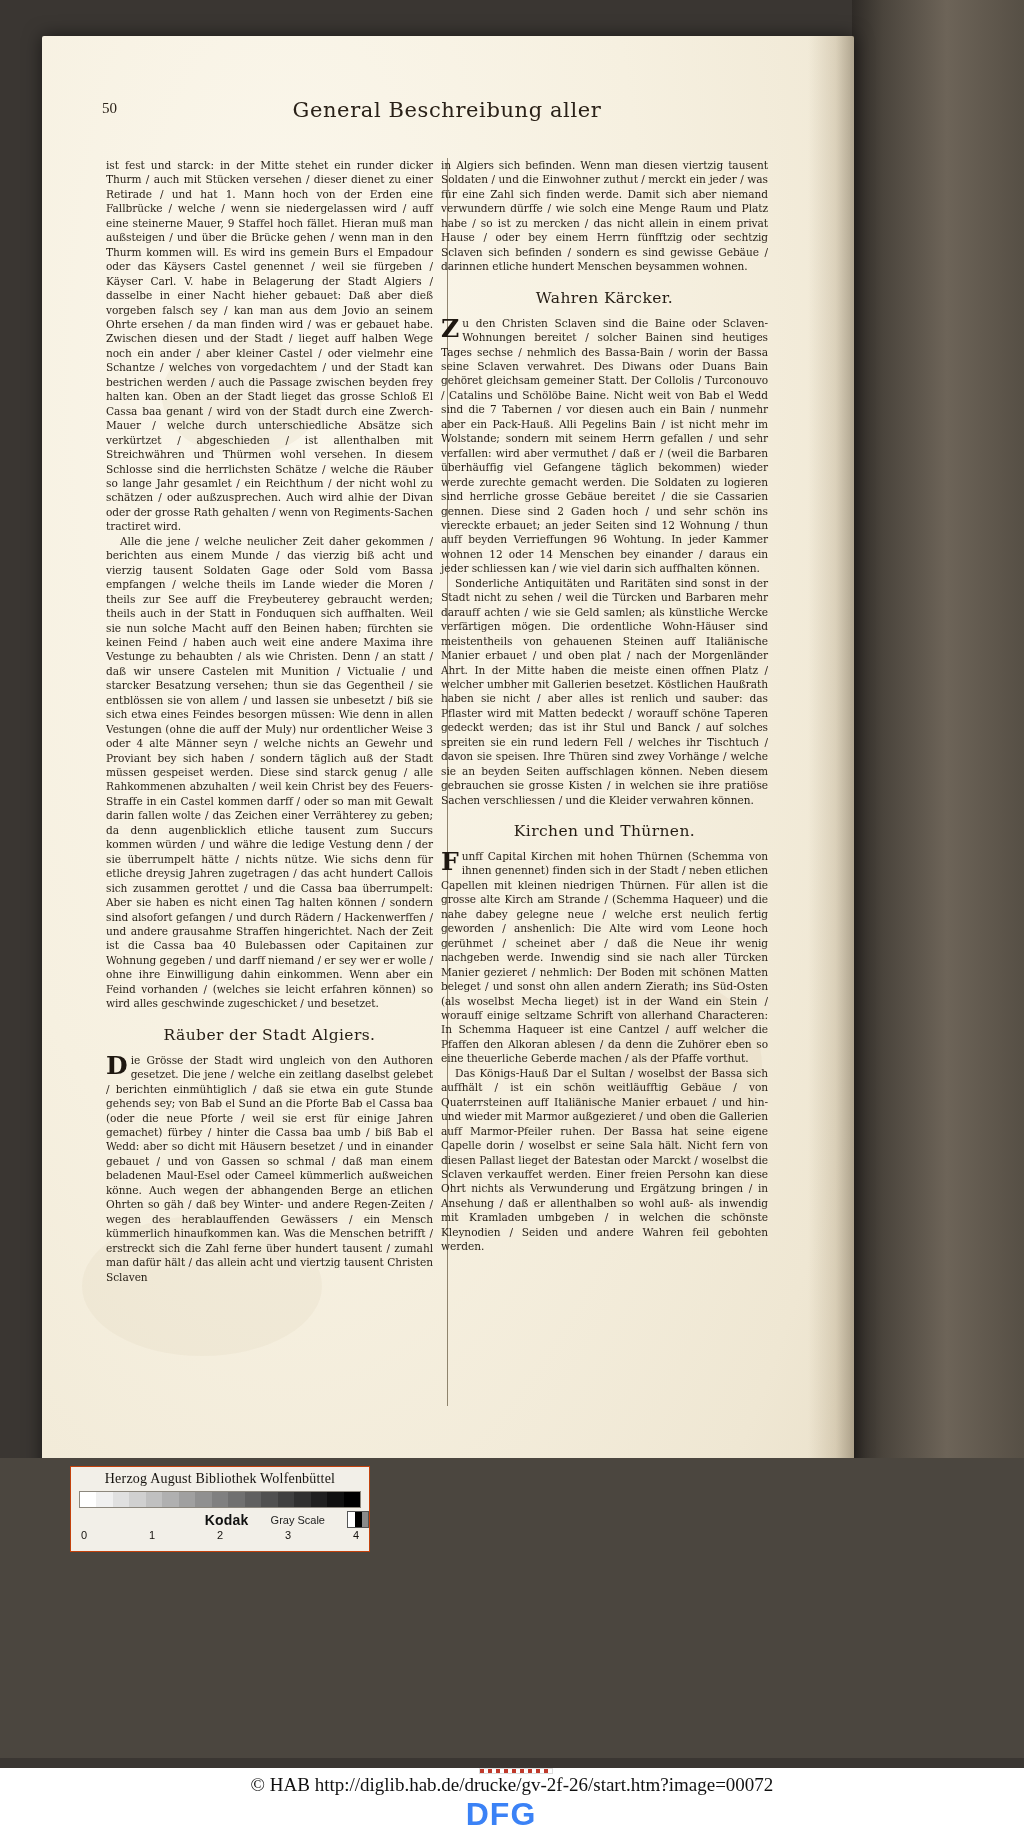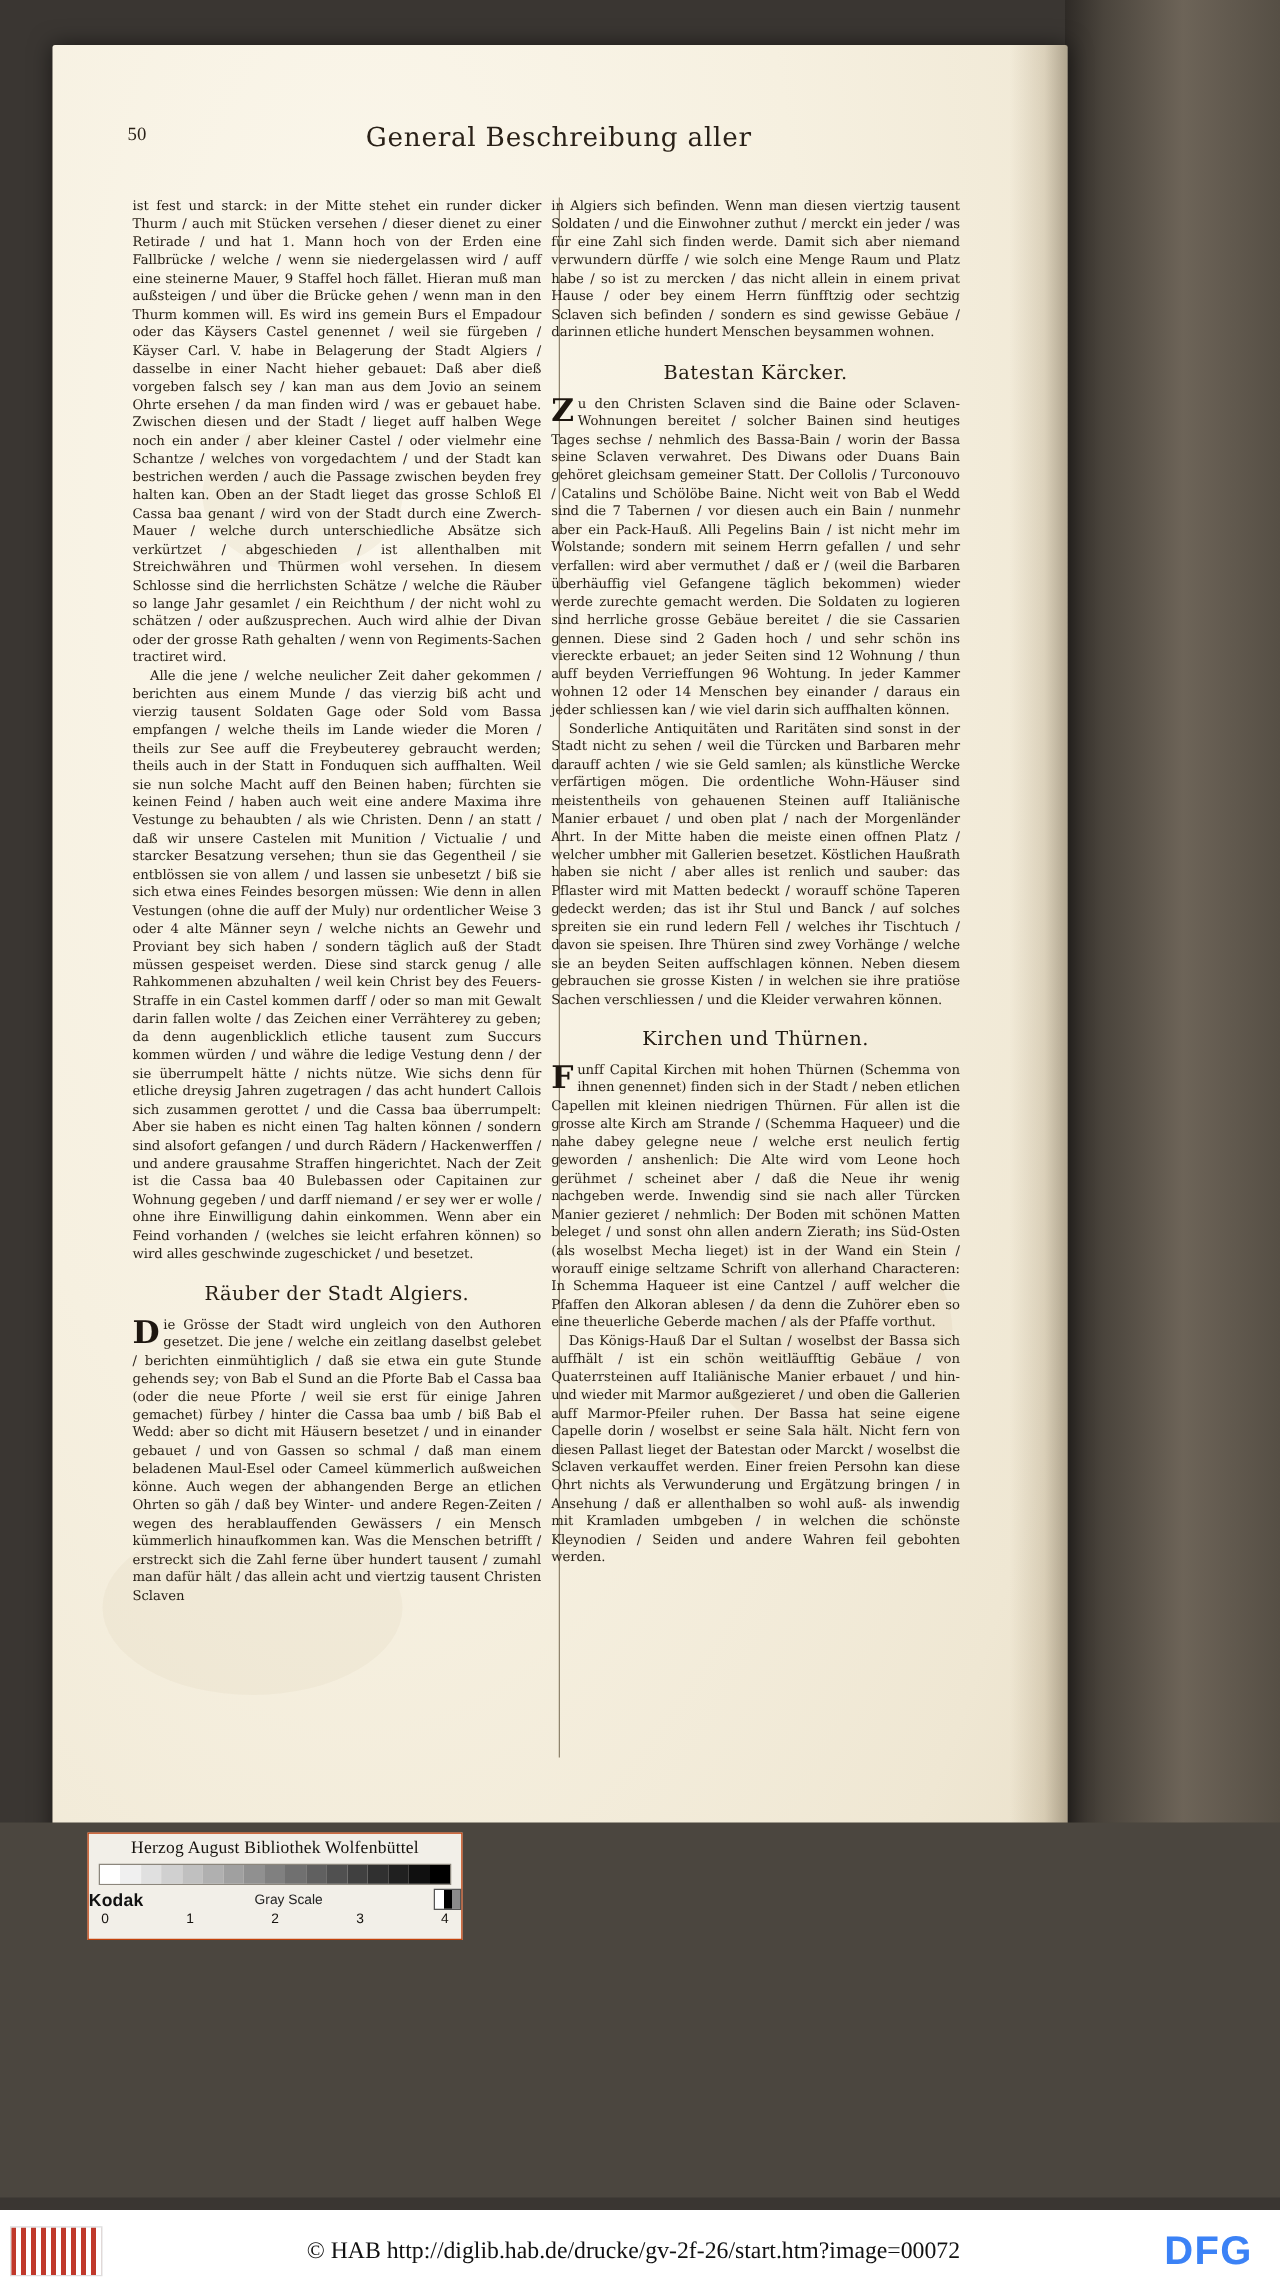--- a/index.html
+++ b/index.html
@@ -155,21 +155,21 @@
     display: flex;
     margin: 4px 8px 0 8px;
     height: 17px;
     border: 1px solid #8c877d;
   }
   #grayscale-bar > div { flex: 1 1 0; }
 
   #target-bottom {
     display: flex;
     align-items: center;
-    justify-content: space-between;
+    justify-content: flex-end;
     gap: 22px;
     margin-top: 3px;
   }
   #kodak-word {
     font-family: "Liberation Sans", sans-serif;
     font-weight: bold;
     font-size: 14px;
     color: #111;
     letter-spacing: 0.2px;
   }
@@ -192,20 +192,21 @@
     font-size: 11px;
     color: #15120e;
   }
 
   #credit-bar {
     position: absolute;
     left: 0; top: 1768px; width: 1024px; height: 65px;
     background: #ffffff;
     display: flex;
     align-items: center;
+    flex-direction: column;
   }
   #rule-strip {
     width: 74px; height: 40px;
     margin-left: 8px;
     background: repeating-linear-gradient(to right, #c0392b 0 4px, #ffffff 4px 8px);
     border: 1px solid #ddd;
   }
   #credit-text {
     flex: 1;
     text-align: center;
@@ -248,21 +249,21 @@
 
         <div class="column">
           <p class="para">ist fest und starck: in der Mitte stehet ein runder dicker Thurm / auch mit Stücken versehen / dieser dienet zu einer Retirade / und hat 1. Mann hoch von der Erden eine Fallbrücke / welche / wenn sie niedergelassen wird / auff eine steinerne Mauer, 9 Staffel hoch fället. Hieran muß man außsteigen / und über die Brücke gehen / wenn man in den Thurm kommen will. Es wird ins gemein Burs el Empadour oder das Käysers Castel genennet / weil sie fürgeben / Käyser Carl. V. habe in Belagerung der Stadt Algiers / dasselbe in einer Nacht hieher gebauet: Daß aber dieß vorgeben falsch sey / kan man aus dem Jovio an seinem Ohrte ersehen / da man finden wird / was er gebauet habe. Zwischen diesen und der Stadt / lieget auff halben Wege noch ein ander / aber kleiner Castel / oder vielmehr eine Schantze / welches von vorgedachtem / und der Stadt kan bestrichen werden / auch die Passage zwischen beyden frey halten kan. Oben an der Stadt lieget das grosse Schloß El Cassa baa genant / wird von der Stadt durch eine Zwerch-Mauer / welche durch unterschiedliche Absätze sich verkürtzet / abgeschieden / ist allenthalben mit Streichwähren und Thürmen wohl versehen. In diesem Schlosse sind die herrlichsten Schätze / welche die Räuber so lange Jahr gesamlet / ein Reichthum / der nicht wohl zu schätzen / oder außzusprechen. Auch wird alhie der Divan oder der grosse Rath gehalten / wenn von Regiments-Sachen tractiret wird.</p>
           <p class="para indent">Alle die jene / welche neulicher Zeit daher gekommen / berichten aus einem Munde / das vierzig biß acht und vierzig tausent Soldaten Gage oder Sold vom Bassa empfangen / welche theils im Lande wieder die Moren / theils zur See auff die Freybeuterey gebraucht werden; theils auch in der Statt in Fonduquen sich auffhalten. Weil sie nun solche Macht auff den Beinen haben; fürchten sie keinen Feind / haben auch weit eine andere Maxima ihre Vestunge zu behaubten / als wie Christen. Denn / an statt / daß wir unsere Castelen mit Munition / Victualie / und starcker Besatzung versehen; thun sie das Gegentheil / sie entblössen sie von allem / und lassen sie unbesetzt / biß sie sich etwa eines Feindes besorgen müssen: Wie denn in allen Vestungen (ohne die auff der Muly) nur ordentlicher Weise 3 oder 4 alte Männer seyn / welche nichts an Gewehr und Proviant bey sich haben / sondern täglich auß der Stadt müssen gespeiset werden. Diese sind starck genug / alle Rahkommenen abzuhalten / weil kein Christ bey des Feuers-Straffe in ein Castel kommen darff / oder so man mit Gewalt darin fallen wolte / das Zeichen einer Verrähterey zu geben; da denn augenblicklich etliche tausent zum Succurs kommen würden / und währe die ledige Vestung denn / der sie überrumpelt hätte / nichts nütze. Wie sichs denn für etliche dreysig Jahren zugetragen / das acht hundert Callois sich zusammen gerottet / und die Cassa baa überrumpelt: Aber sie haben es nicht einen Tag halten können / sondern sind alsofort gefangen / und durch Rädern / Hackenwerffen / und andere grausahme Straffen hingerichtet. Nach der Zeit ist die Cassa baa 40 Bulebassen oder Capitainen zur Wohnung gegeben / und darff niemand / er sey wer er wolle / ohne ihre Einwilligung dahin einkommen. Wenn aber ein Feind vorhanden / (welches sie leicht erfahren können) so wird alles geschwinde zugeschicket / und besetzet.</p>
           <h2 class="section-head">Räuber der Stadt Algiers.</h2>
           <p class="para dropcap-para">Die Grösse der Stadt wird ungleich von den Authoren gesetzet. Die jene / welche ein zeitlang daselbst gelebet / berichten einmühtiglich / daß sie etwa ein gute Stunde gehends sey; von Bab el Sund an die Pforte Bab el Cassa baa (oder die neue Pforte / weil sie erst für einige Jahren gemachet) fürbey / hinter die Cassa baa umb / biß Bab el Wedd: aber so dicht mit Häusern besetzet / und in einander gebauet / und von Gassen so schmal / daß man einem beladenen Maul-Esel oder Cameel kümmerlich außweichen könne. Auch wegen der abhangenden Berge an etlichen Ohrten so gäh / daß bey Winter- und andere Regen-Zeiten / wegen des herablauffenden Gewässers / ein Mensch kümmerlich hinaufkommen kan. Was die Menschen betrifft / erstreckt sich die Zahl ferne über hundert tausent / zumahl man dafür hält / das allein acht und viertzig tausent Christen Sclaven</p>
         </div>
 
         <div class="column">
           <p class="para">in Algiers sich befinden. Wenn man diesen viertzig tausent Soldaten / und die Einwohner zuthut / merckt ein jeder / was für eine Zahl sich finden werde. Damit sich aber niemand verwundern dürffe / wie solch eine Menge Raum und Platz habe / so ist zu mercken / das nicht allein in einem privat Hause / oder bey einem Herrn fünfftzig oder sechtzig Sclaven sich befinden / sondern es sind gewisse Gebäue / darinnen etliche hundert Menschen beysammen wohnen.</p>
-          <h2 class="section-head">Batestan Kärcker.</h2>
+          <h2 class="section-head">Wahren Kärcker.</h2>
           <p class="para dropcap-para">Zu den Christen Sclaven sind die Baine oder Sclaven-Wohnungen bereitet / solcher Bainen sind heutiges Tages sechse / nehmlich des Bassa-Bain / worin der Bassa seine Sclaven verwahret. Des Diwans oder Duans Bain gehöret gleichsam gemeiner Statt. Der Collolis / Turconouvo / Catalins und Schölöbe Baine. Nicht weit von Bab el Wedd sind die 7 Tabernen / vor diesen auch ein Bain / nunmehr aber ein Pack-Hauß. Alli Pegelins Bain / ist nicht mehr im Wolstande; sondern mit seinem Herrn gefallen / und sehr verfallen: wird aber vermuthet / daß er / (weil die Barbaren überhäuffig viel Gefangene täglich bekommen) wieder werde zurechte gemacht werden. Die Soldaten zu logieren sind herrliche grosse Gebäue bereitet / die sie Cassarien gennen. Diese sind 2 Gaden hoch / und sehr schön ins viereckte erbauet; an jeder Seiten sind 12 Wohnung / thun auff beyden Verrieffungen 96 Wohtung. In jeder Kammer wohnen 12 oder 14 Menschen bey einander / daraus ein jeder schliessen kan / wie viel darin sich auffhalten können.</p>
           <p class="para indent">Sonderliche Antiquitäten und Raritäten sind sonst in der Stadt nicht zu sehen / weil die Türcken und Barbaren mehr darauff achten / wie sie Geld samlen; als künstliche Wercke verfärtigen mögen. Die ordentliche Wohn-Häuser sind meistentheils von gehauenen Steinen auff Italiänische Manier erbauet / und oben plat / nach der Morgenländer Ahrt. In der Mitte haben die meiste einen offnen Platz / welcher umbher mit Gallerien besetzet. Köstlichen Haußrath haben sie nicht / aber alles ist renlich und sauber: das Pflaster wird mit Matten bedeckt / worauff schöne Taperen gedeckt werden; das ist ihr Stul und Banck / auf solches spreiten sie ein rund ledern Fell / welches ihr Tischtuch / davon sie speisen. Ihre Thüren sind zwey Vorhänge / welche sie an beyden Seiten auffschlagen können. Neben diesem gebrauchen sie grosse Kisten / in welchen sie ihre pratiöse Sachen verschliessen / und die Kleider verwahren können.</p>
           <h2 class="section-head">Kirchen und Thürnen.</h2>
           <p class="para dropcap-para">Funff Capital Kirchen mit hohen Thürnen (Schemma von ihnen genennet) finden sich in der Stadt / neben etlichen Capellen mit kleinen niedrigen Thürnen. Für allen ist die grosse alte Kirch am Strande / (Schemma Haqueer) und die nahe dabey gelegne neue / welche erst neulich fertig geworden / anshenlich: Die Alte wird vom Leone hoch gerühmet / scheinet aber / daß die Neue ihr wenig nachgeben werde. Inwendig sind sie nach aller Türcken Manier gezieret / nehmlich: Der Boden mit schönen Matten beleget / und sonst ohn allen andern Zierath; ins Süd-Osten (als woselbst Mecha lieget) ist in der Wand ein Stein / worauff einige seltzame Schrift von allerhand Characteren: In Schemma Haqueer ist eine Cantzel / auff welcher die Pfaffen den Alkoran ablesen / da denn die Zuhörer eben so eine theuerliche Geberde machen / als der Pfaffe vorthut.</p>
           <p class="para indent">Das Königs-Hauß Dar el Sultan / woselbst der Bassa sich auffhält / ist ein schön weitläufftig Gebäue / von Quaterrsteinen auff Italiänische Manier erbauet / und hin- und wieder mit Marmor außgezieret / und oben die Gallerien auff Marmor-Pfeiler ruhen. Der Bassa hat seine eigene Capelle dorin / woselbst er seine Sala hält. Nicht fern von diesen Pallast lieget der Batestan oder Marckt / woselbst die Sclaven verkauffet werden. Einer freien Persohn kan diese Ohrt nichts als Verwunderung und Ergätzung bringen / in Ansehung / daß er allenthalben so wohl auß- als inwendig mit Kramladen umbgeben / in welchen die schönste Kleynodien / Seiden und andere Wahren feil gebohten werden.</p>
         </div>
       </div>
     </div>
   </div>
 

